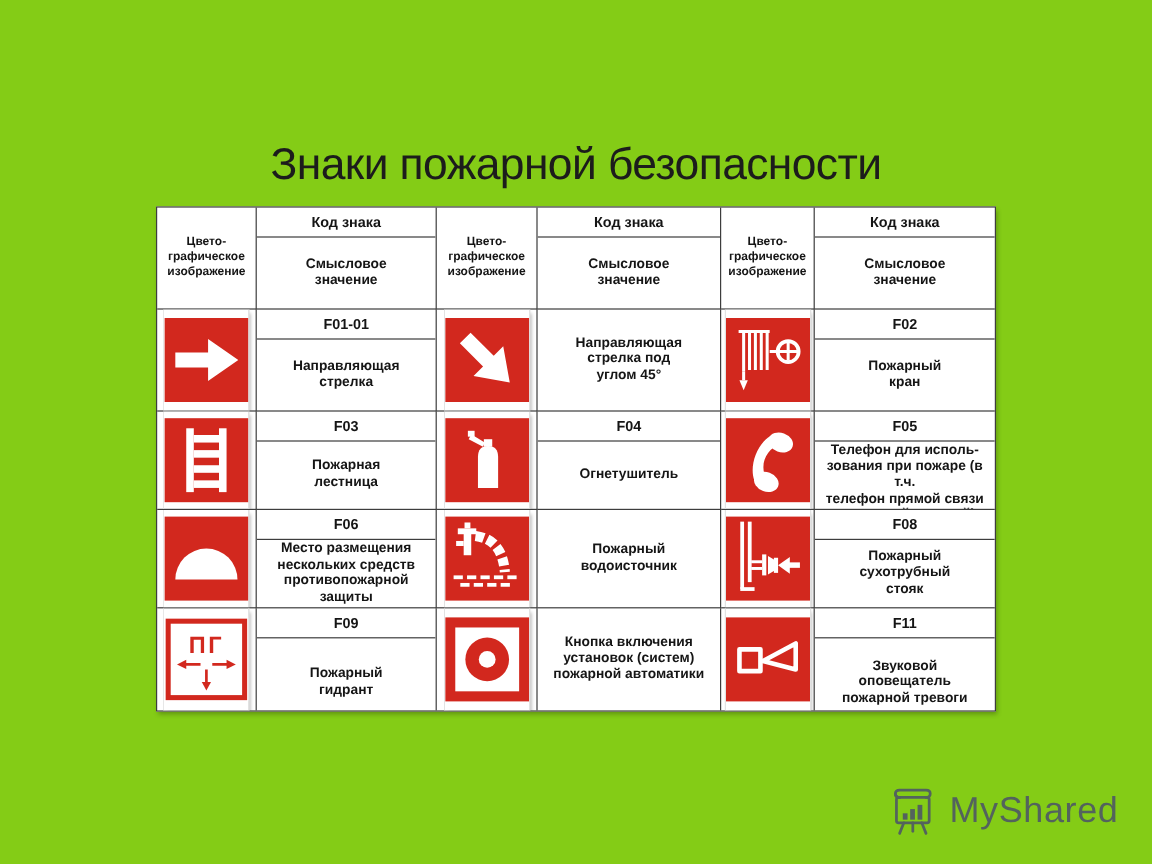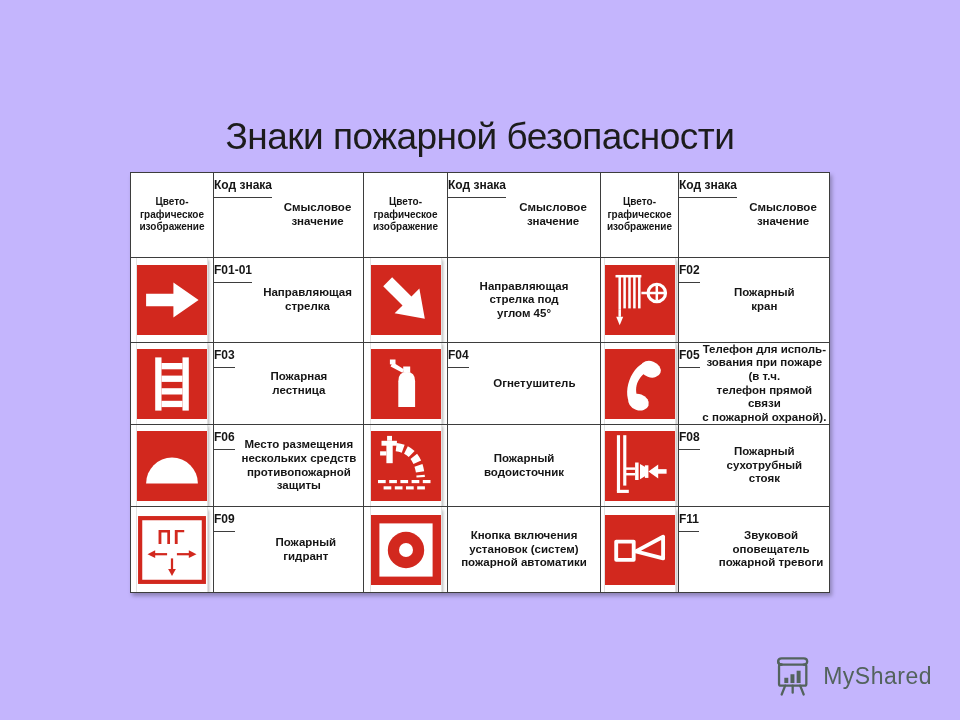--- a/index.html
+++ b/index.html
@@ -1,39 +1,39 @@
 <!DOCTYPE html>
 <html><head>
 <meta charset="utf-8">
 <style>
   html,body{margin:0;padding:0;background:#fff;width:960px;height:720px;overflow:hidden;
     font-family:"Liberation Sans","DejaVu Sans",sans-serif;position:relative;}
-  .page{position:absolute;inset:0;background:#c4b5fd;}
+  .page{position:absolute;inset:0;background:#84cc16;}
   .title{position:absolute;top:116px;left:0;right:0;text-align:center;
     font-size:37px;font-weight:500;color:#1c1c1c;letter-spacing:-0.5px;}
   .tbl{position:absolute;left:130px;top:172px;width:700px;height:421px;
     box-sizing:border-box;border:1px solid #3d3d3d;display:grid;
     grid-template-columns:83px 150px 84px 153px 78px 1fr;
     grid-template-rows:85px 85px 82px 82px 1fr;background:#fff;
     box-shadow:2px 3px 4px rgba(0,0,0,.28);}
   .cell{border-right:1px solid #3d3d3d;border-bottom:1px solid #3d3d3d;
-    box-sizing:border-box;display:flex;flex-direction:row;overflow:hidden;}
+    box-sizing:border-box;display:flex;flex-direction:column;overflow:hidden;}
   .cell.lastcol{border-right:none;}
   .cell.lastrow{border-bottom:none;gap:14px;}
   .imgcell{align-items:center;justify-content:center;}
   .hdrimg{align-items:center;justify-content:center;text-align:center;
     font-size:10px;font-weight:bold;color:#151515;white-space:pre-line;line-height:1.25;}
   .codesub{height:24px;min-height:24px;border-bottom:1px solid #3d3d3d;display:flex;
     align-items:center;justify-content:center;font-size:12px;font-weight:bold;color:#151515;}
   .meansub{flex:1;display:flex;align-items:center;justify-content:center;text-align:center;
     font-size:11.5px;font-weight:bold;color:#151515;white-space:pre-line;line-height:1.18;padding:1px 2px;}
   .sign{width:70px;height:86px;box-shadow:0 0 0 1px #e2e2e2,2px 3px 3px rgba(0,0,0,.3);}
   .sign svg{display:block;width:100%;height:100%;}
   .logo{position:absolute;right:28px;bottom:22px;display:flex;align-items:center;gap:7px;}
-  .logo-text{font-size:23px;color:#53635d;letter-spacing:0.5px;}
+  .logo-text{font-size:30px;color:#53635d;letter-spacing:0.5px;}
   .logo-icon svg{display:block;}
 </style>
 </head>
 <body>
 
 <div class="page">
   <div class="title">Знаки пожарной безопасности</div>
   <div class="tbl">
       <div class="cell hdrimg">Цвето-
 графическое

